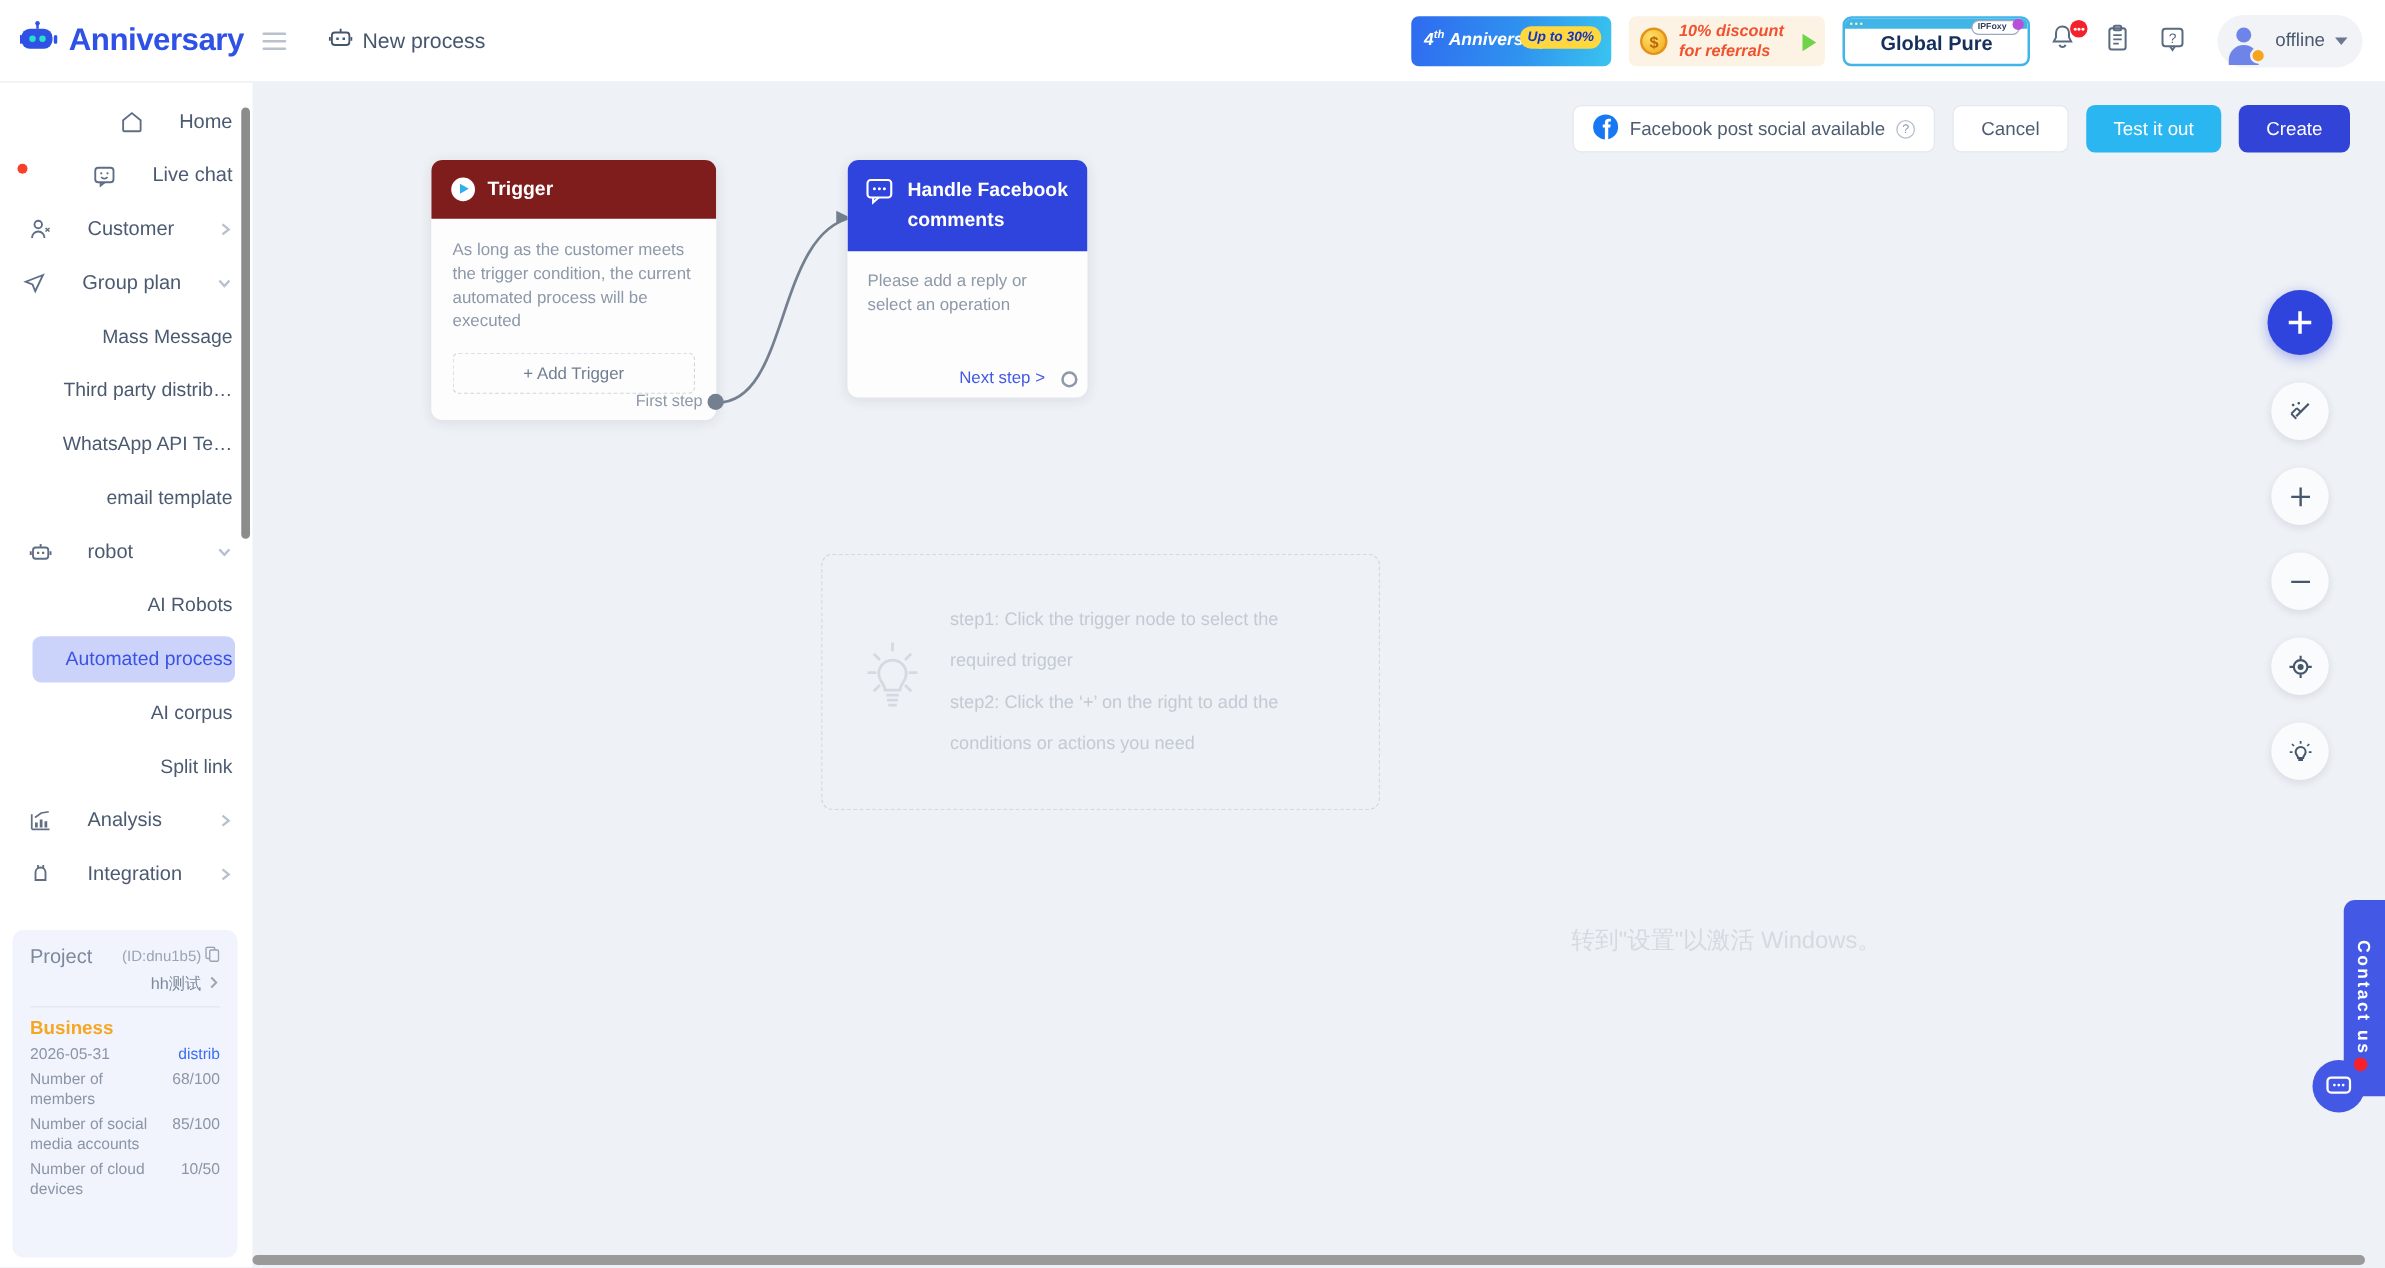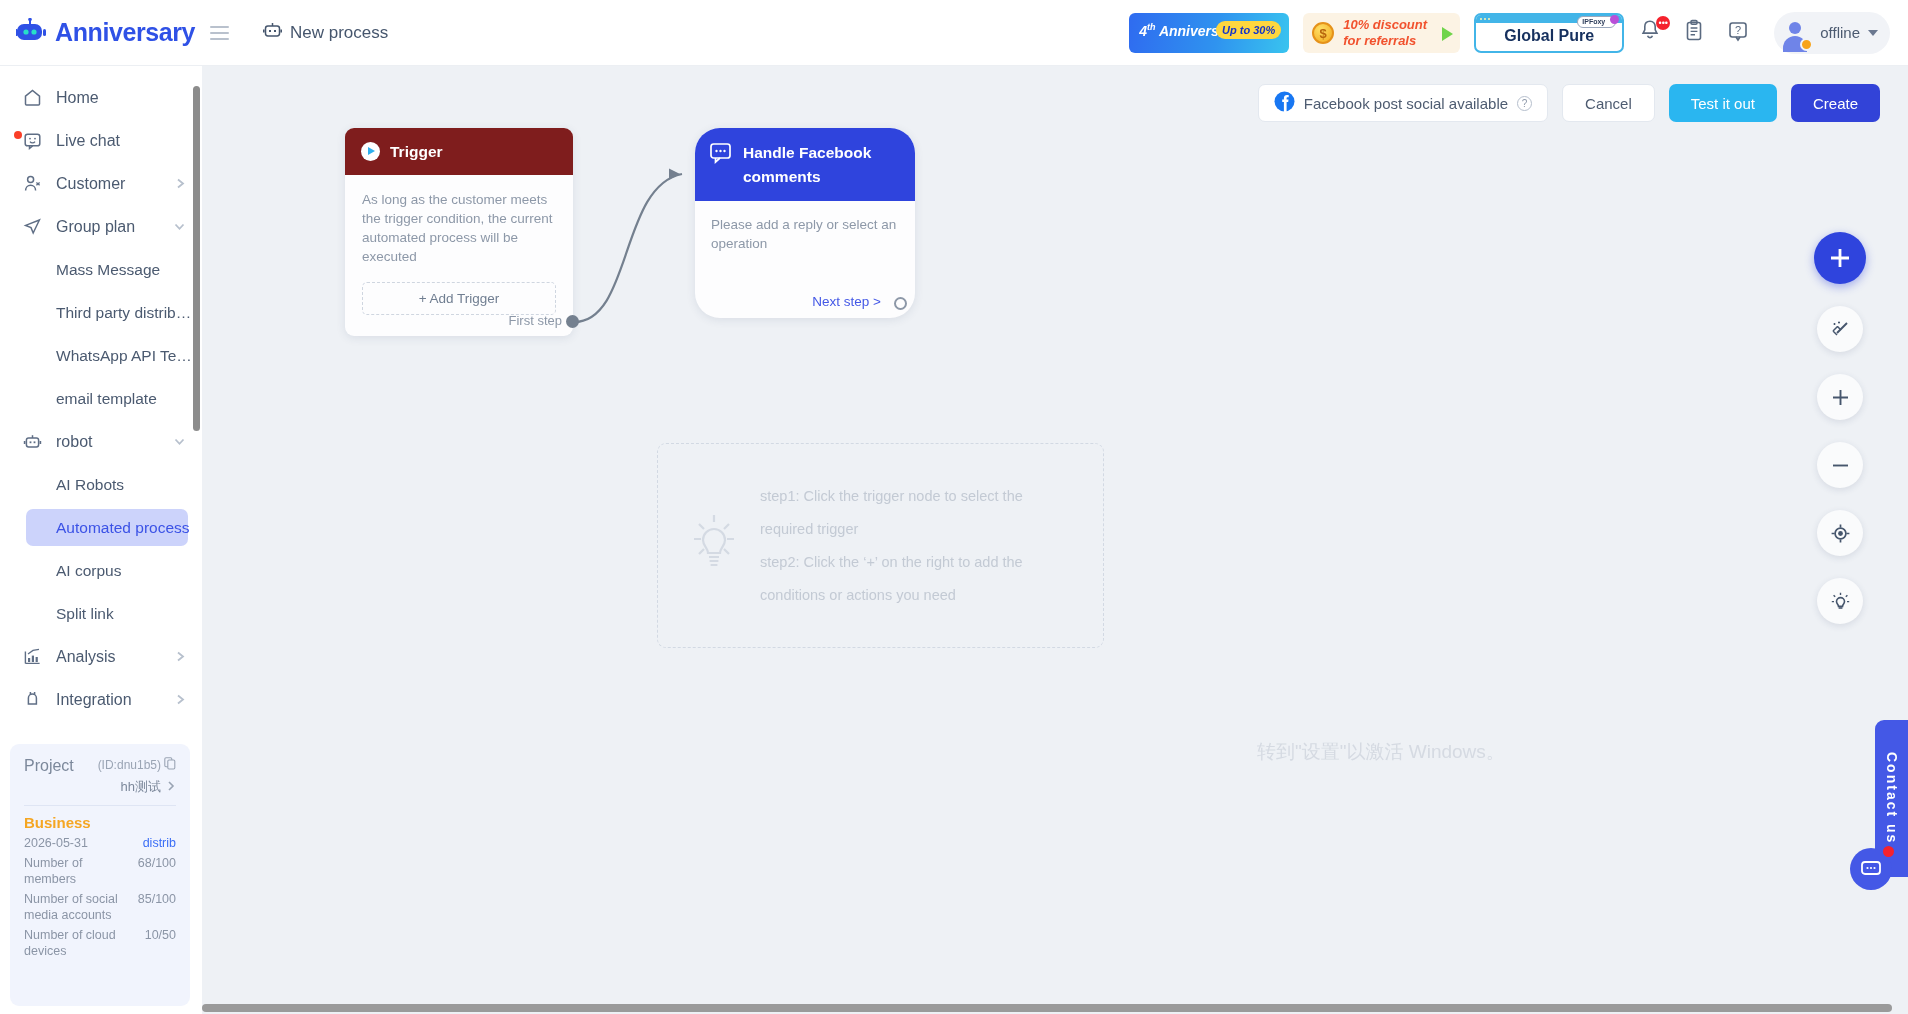--- a/index.html
+++ b/index.html
@@ -84,21 +84,21 @@
   .caret-dn { width: 0; height: 0; border-left: 5px solid transparent; border-right: 5px solid transparent; border-top: 6px solid #6b7890; }
 
   
   #sidebar {
     position: absolute; left: 0; top: 66px; width: 202px; height: 948px;
     background: #ffffff; overflow: hidden; z-index: 30;
   }
   #nav-scroll { position: absolute; left: 0; top: 0; width: 202px; height: 948px; }
   .nav-item {
     display: flex; align-items: center; height: 43px; padding: 0 16px 0 22px; cursor: pointer;
-    position: relative; color: #4b5a70; font-size: 16px; gap: 14px;
+    position: relative; color: #4b5a70; font-size: 16px; gap: 28px; justify-content: flex-end;
   }
   .nav-item .ni-ico { width: 20px; height: 20px; flex: 0 0 20px; color: #5f6e85; display: flex; align-items: center; justify-content: center; }
   .nav-item .ni-label { white-space: nowrap; }
   .nav-item .chev { margin-left: auto; color: #b7c0cd; display: flex; }
   .nav-item.sub { padding-left: 56px; font-size: 15.5px; }
   .nav-item.sub.active { color: #3b52e6; }
   .nav-item.sub.active .hl {
     position: absolute; left: 26px; right: 14px; top: 3px; bottom: 3px;
     background: #ccd3fb; border-radius: 7px; z-index: -1;
   }
@@ -168,21 +168,21 @@
     display: flex; align-items: center; justify-content: center; font-size: 13.5px; color: #707e91; cursor: pointer;
   }
   .step-tag {
     position: absolute; right: 11px; bottom: 8px; font-size: 13px; color: #8d98a8;
   }
   .port {
     position: absolute; width: 13px; height: 13px; border-radius: 50%; background: #74808f; cursor: pointer;
   }
   #port-first { left: 364px; top: 249px; z-index: 12; }
 
-  #node-fb { left: 493px; top: 62px; width: 220px; height: 190px; border-radius: 25px; }
+  #node-fb { left: 476px; top: 62px; width: 192px; height: 190px; }
   #node-fb .nhead {
     min-height: 70px; background: #2f44dd; display: flex; align-items: flex-start; gap: 11px;
     padding: 13px 14px 12px 14px; color: #fff; font-size: 15.5px; font-weight: bold; line-height: 24px;
   }
   #node-fb .nbody { height: auto; padding: 14px 16px 0 16px; }
   .next-step {
     position: absolute; right: 34px; bottom: 9px; font-size: 13.5px; color: #4458e6; cursor: pointer;
   }
   #port-next {
     position: absolute; right: 8px; bottom: 8px; width: 13px; height: 13px; border-radius: 50%;

